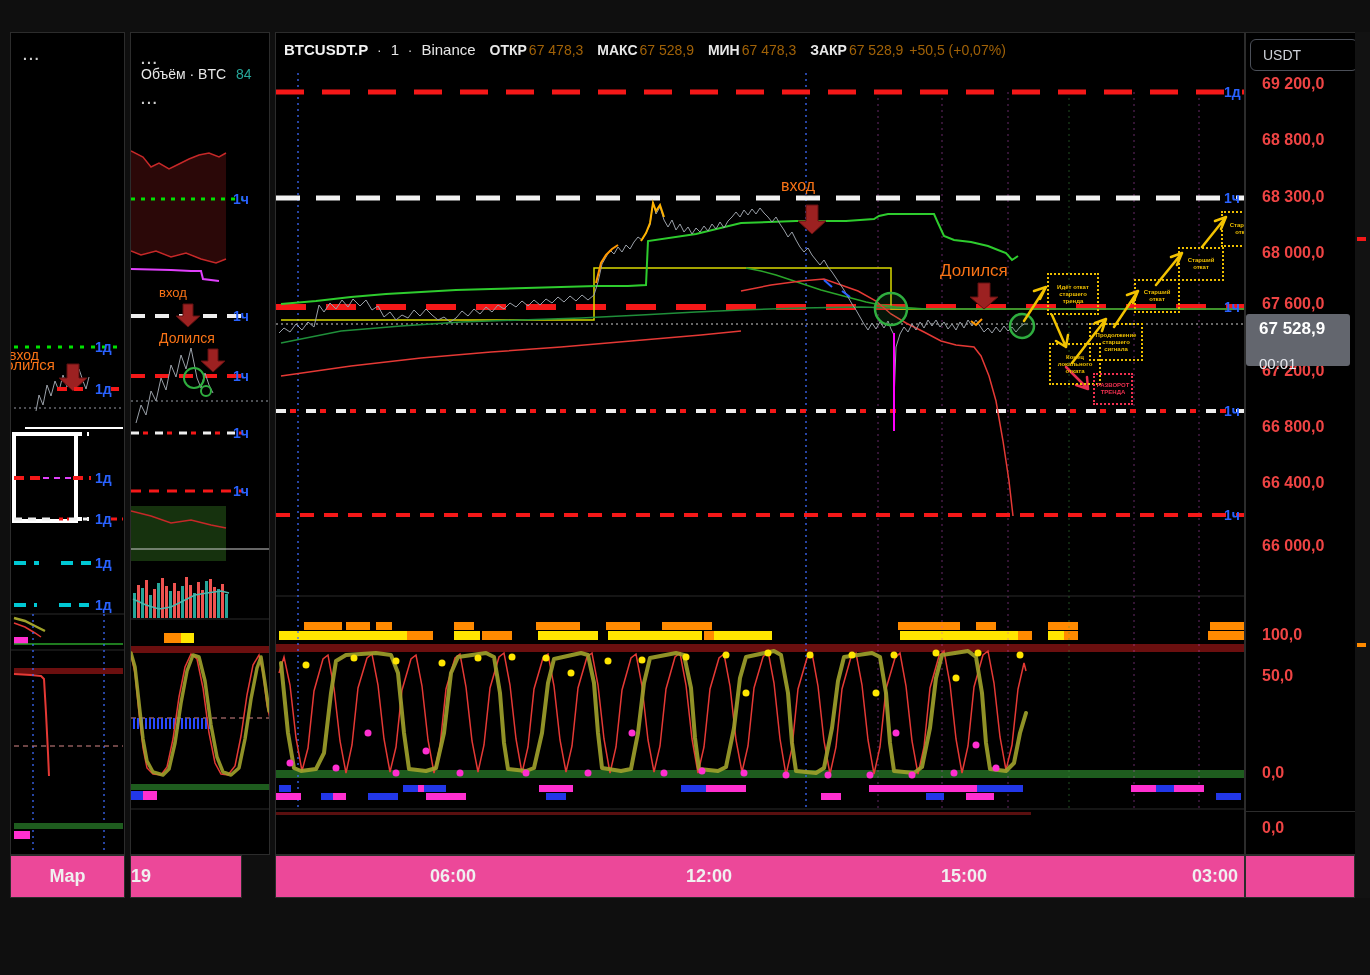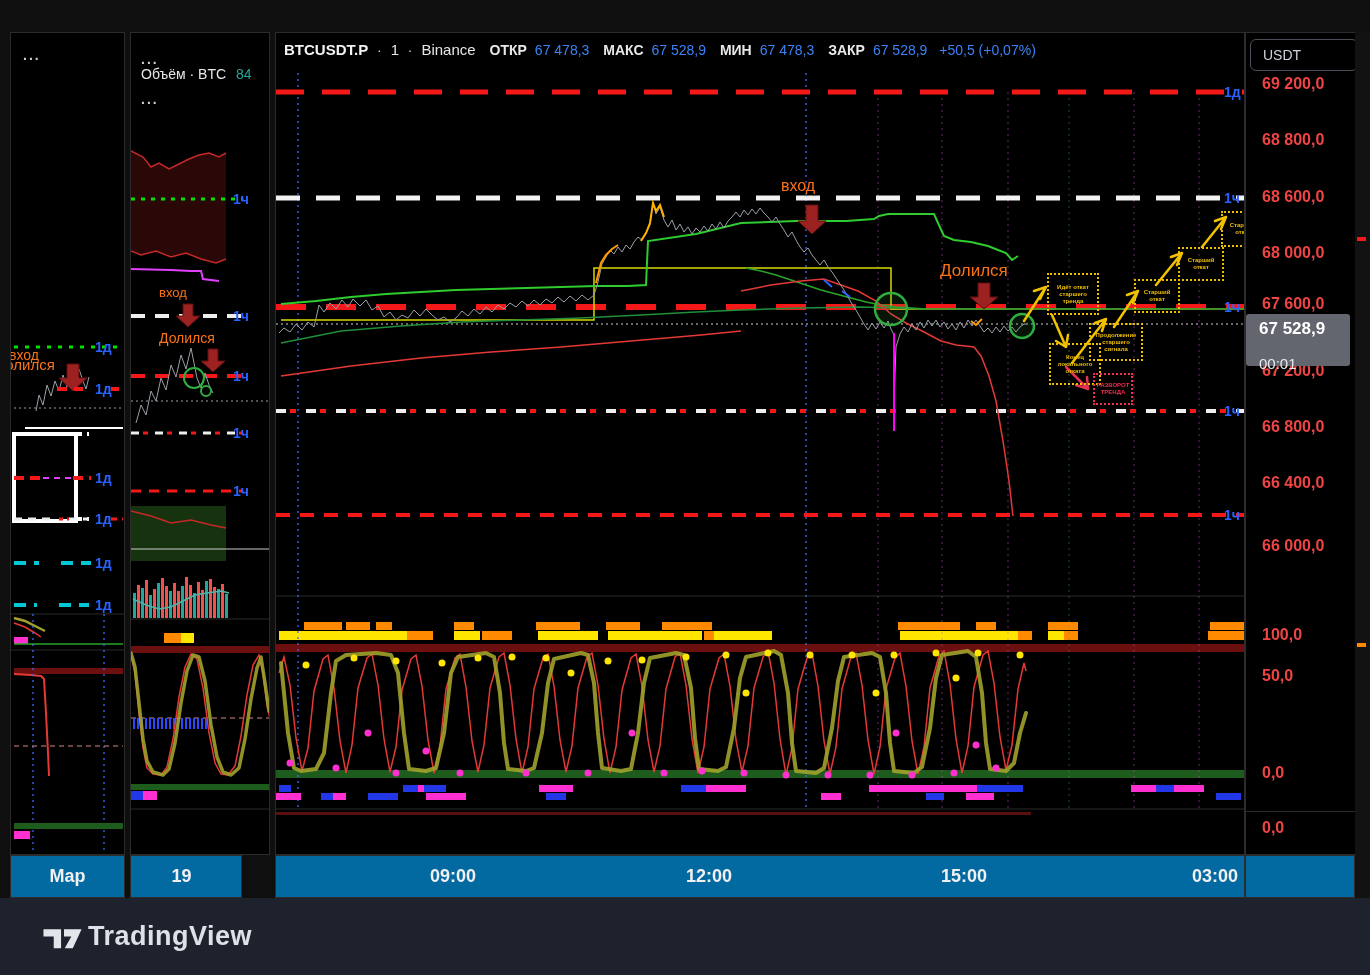--- a/index.html
+++ b/index.html
@@ -14,32 +14,32 @@
   .panel svg{position:absolute;left:0;top:0;}
   svg text{font-family:"Liberation Sans",sans-serif;}
   .t{position:absolute;white-space:nowrap;}
   .dots{position:absolute;color:#cfcfcf;font-weight:bold;font-size:14px;letter-spacing:2px;line-height:8px;cursor:pointer;}
   .entry{color:#f97316;font-weight:normal;text-shadow:0 1px 3px #000;text-align:left;}
   .mh{position:absolute;left:8px;top:8px;font-size:14px;color:#e6e6e6;white-space:nowrap;}
   .mh .sym{font-weight:bold;font-size:15px;color:#f2f2f2;}
   .mh .sep{color:#cfcfcf;margin:0 5px;}
   .mh .plain{color:#e6e6e6;font-size:15px;}
   .mh .lbl{font-weight:bold;color:#e8e8e8;margin-left:10px;}
-  .mh .val{color:#3b82f6;margin-left:8px;}
+  .mh .val{color:#a16207;margin-left:2px;}
   .ybox{position:absolute;border:2px dotted #edbe00;color:#edbe00;font-size:6px;line-height:7px;font-weight:bold;text-align:center;display:flex;align-items:center;justify-content:center;box-sizing:border-box;padding:1px;}
   .rbx{position:absolute;border:2px dotted #f03050;color:#f03050;font-size:6px;line-height:7px;font-weight:bold;text-align:center;display:flex;align-items:center;justify-content:center;box-sizing:border-box;padding:1px;}
   .usdt{position:absolute;left:4px;top:6px;width:94px;height:30px;border:1px solid #4b4f58;border-radius:6px;color:#cfd3da;font-size:14px;line-height:30px;padding-left:12px;box-sizing:content-box;cursor:pointer;}
   .tick{position:absolute;left:16px;color:#ef4444;font-size:16px;font-weight:600;}
   .badge{position:absolute;left:0;top:281px;width:104px;height:52px;background:#63666e;border-radius:3px;color:#fff;padding-left:13px;box-sizing:border-box;}
   .badge .bp{display:block;font-size:17px;font-weight:bold;margin-top:5px;}
   .badge .bt{display:block;font-size:15px;color:#e6e8ee;margin-top:16px;}
   .sdiv{position:absolute;left:0;top:778px;width:110px;height:1px;background:#2c2c2c;}
-  .axis{position:absolute;top:855px;height:43px;background:#0369a1;border:1px solid #2c2c2c;box-sizing:border-box;color:#f0f0f0;font-size:18px;font-weight:bold;}
+  .axis{position:absolute;top:855px;height:43px;background:#ec4899;border:1px solid #2c2c2c;box-sizing:border-box;color:#f0f0f0;font-size:18px;font-weight:bold;}
   #ax-d{left:10px;width:115px;text-align:center;line-height:41px;}
-  #ax-h{left:130px;width:112px;text-align:center;line-height:41px;padding-right:9px;box-sizing:border-box;}
+  #ax-h{left:130px;width:112px;text-align:left;line-height:41px;padding-right:9px;box-sizing:border-box;}
   #ax-m{left:275px;width:970px;}
   #ax-s{left:1245px;width:110px;}
   .axl{position:absolute;top:0;line-height:41px;text-align:center;}
   .rstrip{position:absolute;left:1355px;top:32px;width:15px;height:866px;background:#121212;}
   .rt1{position:absolute;left:1357px;top:237px;width:9px;height:4px;background:#f51818;}
   .rt2{position:absolute;left:1357px;top:643px;width:9px;height:4px;background:#ff8a00;}
   .footer{position:absolute;left:0;top:898px;width:1370px;height:77px;background:#1e222d;}
   .brand{position:absolute;left:88px;top:23px;color:#dde1e8;font-size:27px;font-weight:bold;letter-spacing:.5px;}
   .logo{position:absolute;left:42px;top:20px;}
 </style>
@@ -347,21 +347,21 @@
     <div class="ybox" style="left:858px;top:246px;width:46px;height:34px">Старший откат</div>
     <div class="ybox" style="left:902px;top:214px;width:46px;height:34px">Старший откат</div>
     <div class="ybox" style="left:945px;top:178px;width:44px;height:36px">Старший откат</div>
     <div class="rbx" style="left:817px;top:340px;width:40px;height:32px">РАЗВОРОТ ТРЕНДА</div>
   </div>
 
   <div class="panel" id="panel-s">
     <div class="usdt">USDT</div>
     <div class="tick" style="top:42px">69 200,0</div>
     <div class="tick" style="top:98px">68 800,0</div>
-    <div class="tick" style="top:155px">68 600,0</div>
+    <div class="tick" style="top:155px">68 300,0</div>
     <div class="tick" style="top:211px">68 000,0</div>
     <div class="tick" style="top:262px">67 600,0</div>
     <div class="tick" style="top:329px">67 200,0</div>
     <div class="tick" style="top:385px">66 800,0</div>
     <div class="tick" style="top:441px">66 400,0</div>
     <div class="tick" style="top:504px">66 000,0</div>
     <div class="badge">
       <span class="bp">67 528,9</span>
       <span class="bt">00:01</span>
     </div>
@@ -372,28 +372,21 @@
     <div class="tick" style="top:786px">0,0</div>
   </div>
 
   <div class="rstrip"></div>
   <div class="rt1"></div>
   <div class="rt2"></div>
 
   <div class="axis" id="ax-d">Мар</div>
   <div class="axis" id="ax-h">19</div>
   <div class="axis" id="ax-m">
-    <div class="axl" style="left:137px;width:80px">09:00</div>
+    <div class="axl" style="left:137px;width:80px">06:00</div>
     <div class="axl" style="left:393px;width:80px">12:00</div>
     <div class="axl" style="left:648px;width:80px">15:00</div>
     <div class="axl" style="left:908px;width:62px">03:00</div>
   </div>
   <div class="axis" id="ax-s"></div>
 
-  <div class="footer">
-    <svg class="logo" width="44" height="40" viewBox="0 0 60 40">
-      <path d="M2,8h24v26h-10v-16h-14z" fill="#e2e5ea"></path>
-      <path d="M30,8h24l-12,26h-11l9,-16h-10z" fill="#e2e5ea"></path>
-    </svg>
-    <div class="brand">TradingView</div>
-  </div>
 
 </div>
 
 </body></html>

